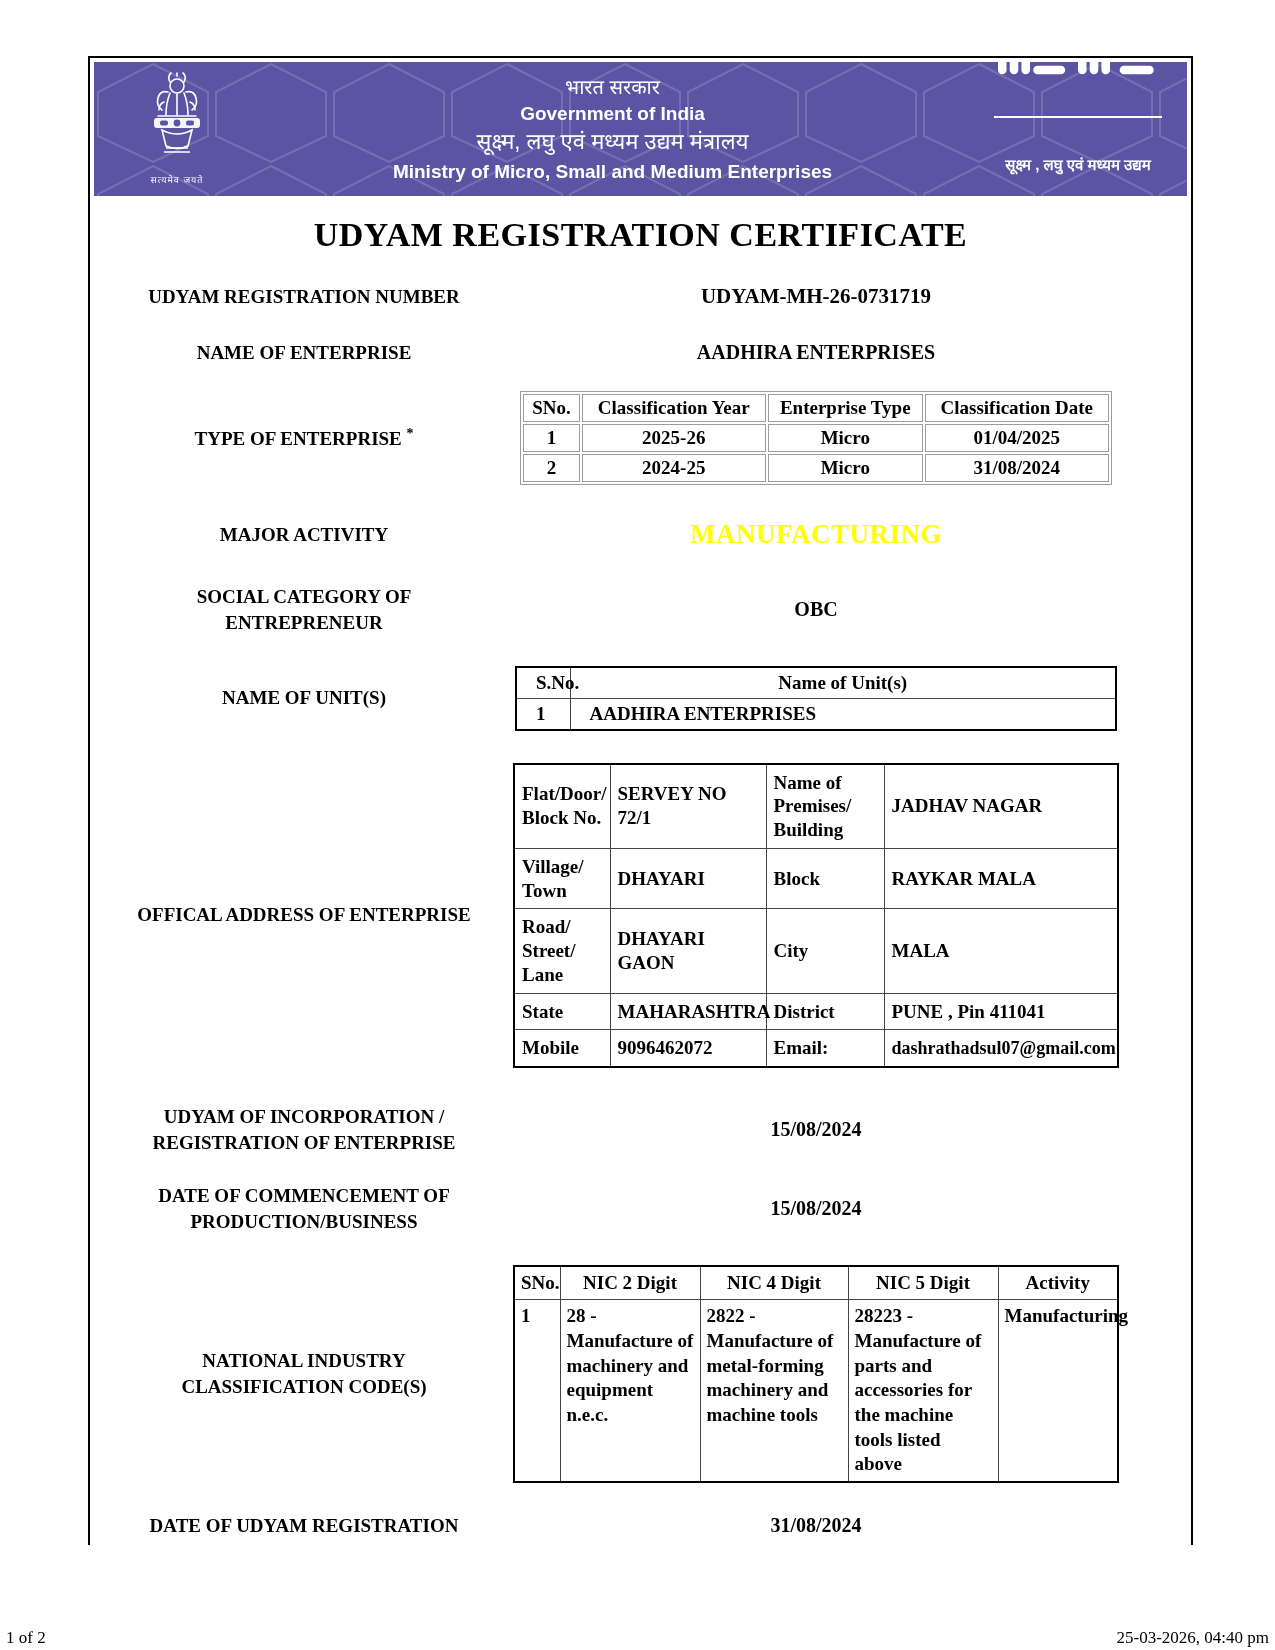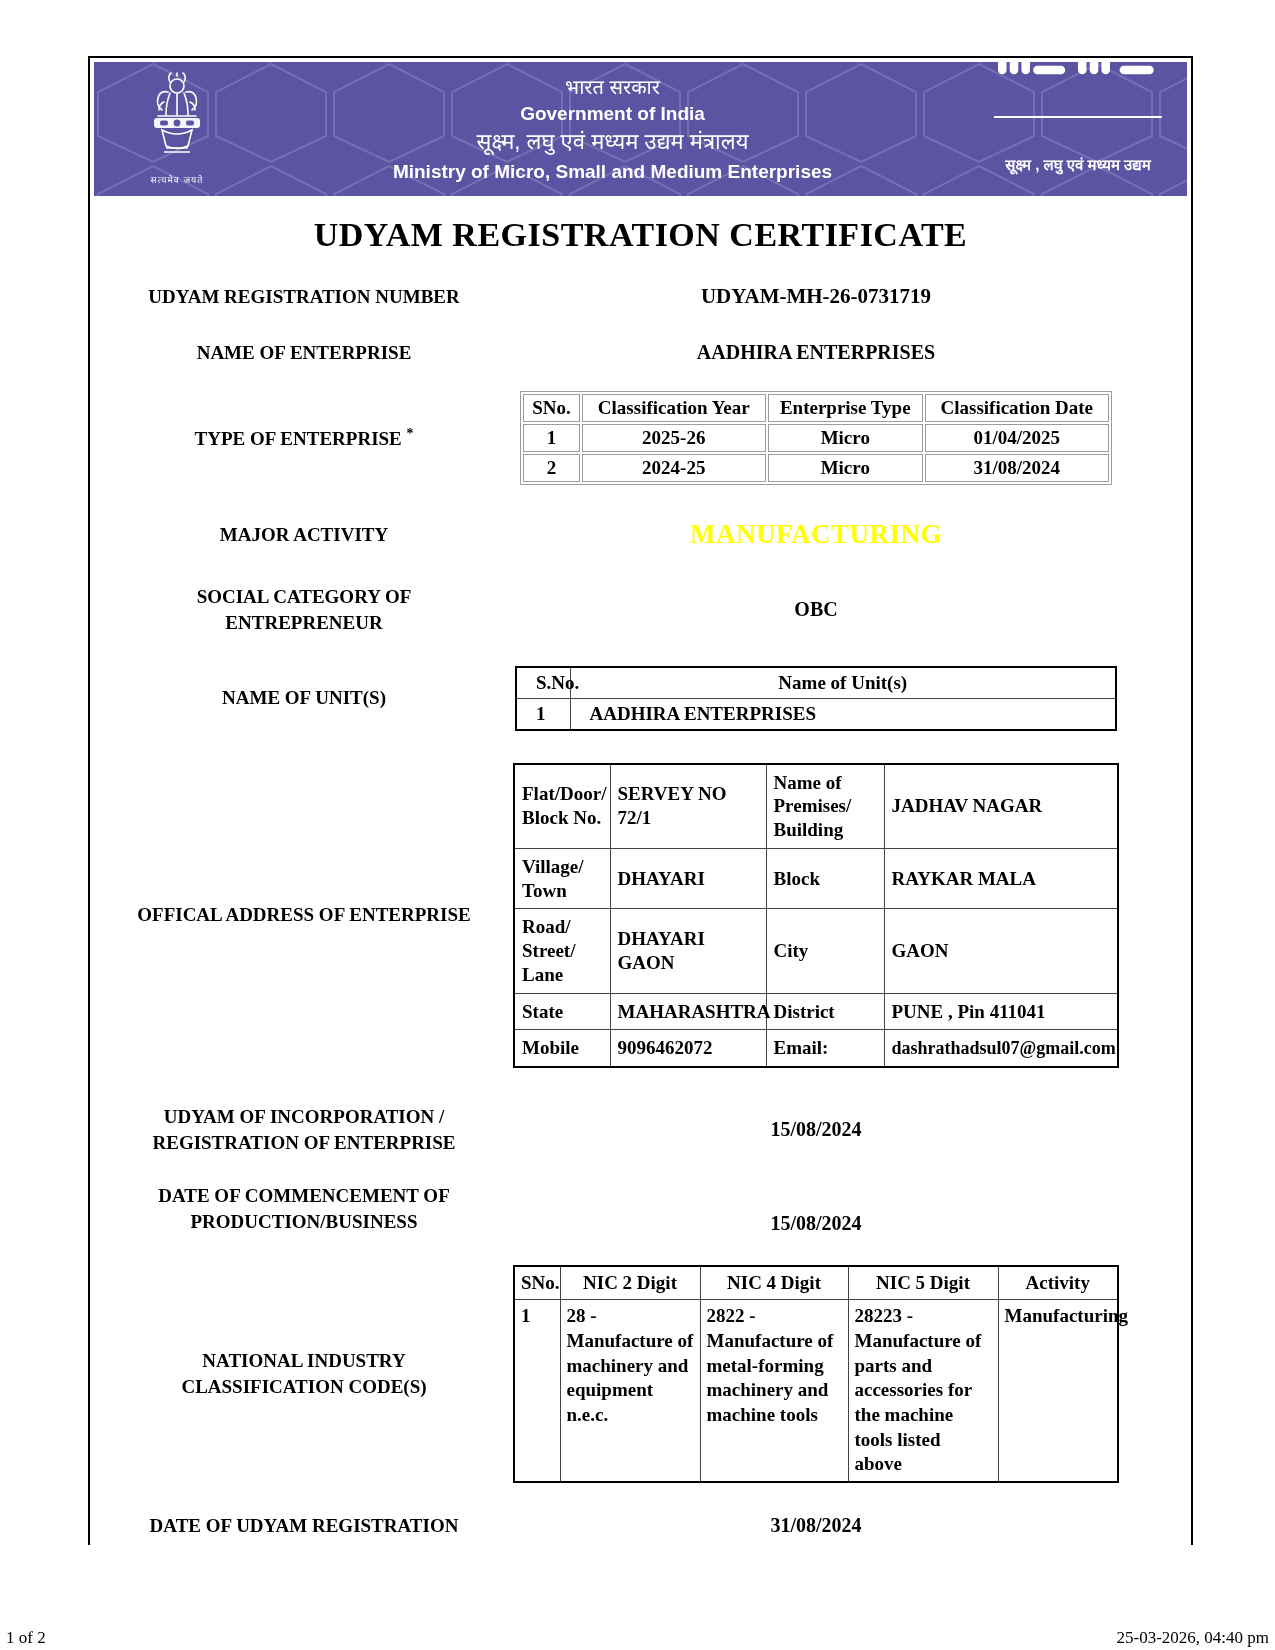--- a/index.html
+++ b/index.html
@@ -51,21 +51,21 @@
   .tbl-units .u-sno { width:54px; }
   .tbl-units .hdr { text-align:center; }
   .tbl-addr { width:604px; }
   .tbl-addr .a-c1{width:96px;} .tbl-addr .a-c2{width:156px;} .tbl-addr .a-c3{width:118px;} .tbl-addr .a-c4{width:234px;}
   .tbl-addr td { line-height:1.25; padding:6px 7px; }
   .tbl-nic { width:604px; }
   .tbl-nic .n-c0{width:46px;} .tbl-nic .n-c1{width:140px;} .tbl-nic .n-c2{width:148px;} .tbl-nic .n-c3{width:150px;} .tbl-nic .n-c4{width:120px;}
   .tbl-nic .hdr { text-align:center; }
   .tbl-nic td { vertical-align:top; line-height:1.3; padding:4px 6px; }
 
-  .mt-title{margin-top:20px;} .mt-30{margin-top:30px;} .mt-28{margin-top:28px;align-items:flex-end;} .mt-26{margin-top:26px;}
+  .mt-title{margin-top:20px;} .mt-30{margin-top:30px;} .mt-28{margin-top:28px;} .mt-26{margin-top:26px;}
   .mt-34{margin-top:34px;} .mt-32{margin-top:32px;} .mt-36{margin-top:36px;}
 
   .footer { position:absolute; left:0; right:0; bottom:2px; display:flex; justify-content:space-between;
             padding:0 6px; font-size:17px; }
 </style>
 </head>
 <body>
 
 <div class="page">
 
@@ -242,21 +242,21 @@
           <tr>
             <td>Village/ Town</td>
             <td>DHAYARI</td>
             <td>Block</td>
             <td>RAYKAR MALA</td>
           </tr>
           <tr>
             <td>Road/ Street/ Lane</td>
             <td>DHAYARI GAON</td>
             <td>City</td>
-            <td>GAON</td>
+            <td>MALA</td>
           </tr>
           <tr>
             <td>State</td>
             <td>MAHARASHTRA</td>
             <td>District</td>
             <td>PUNE , Pin 411041</td>
           </tr>
           <tr>
             <td>Mobile</td>
             <td>9096462072</td>

